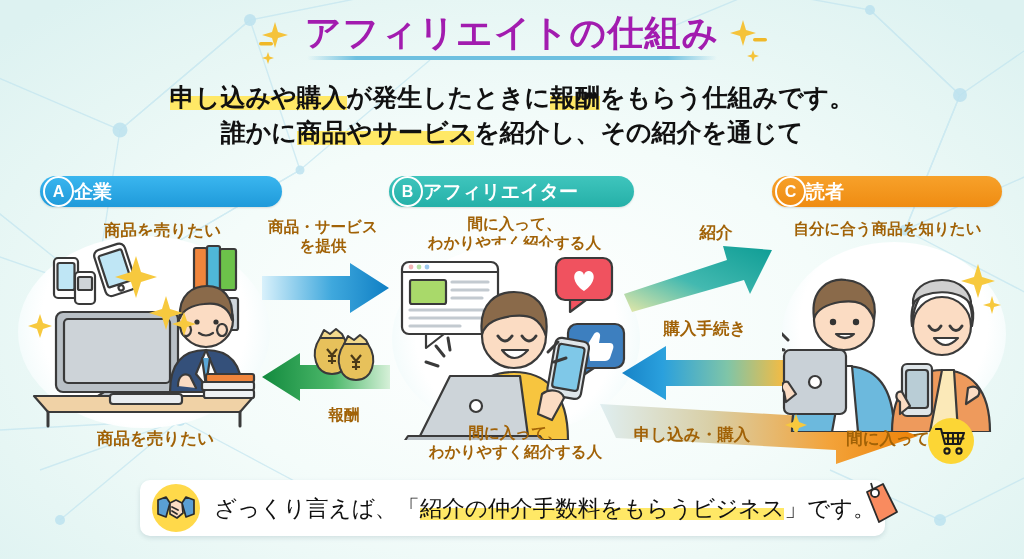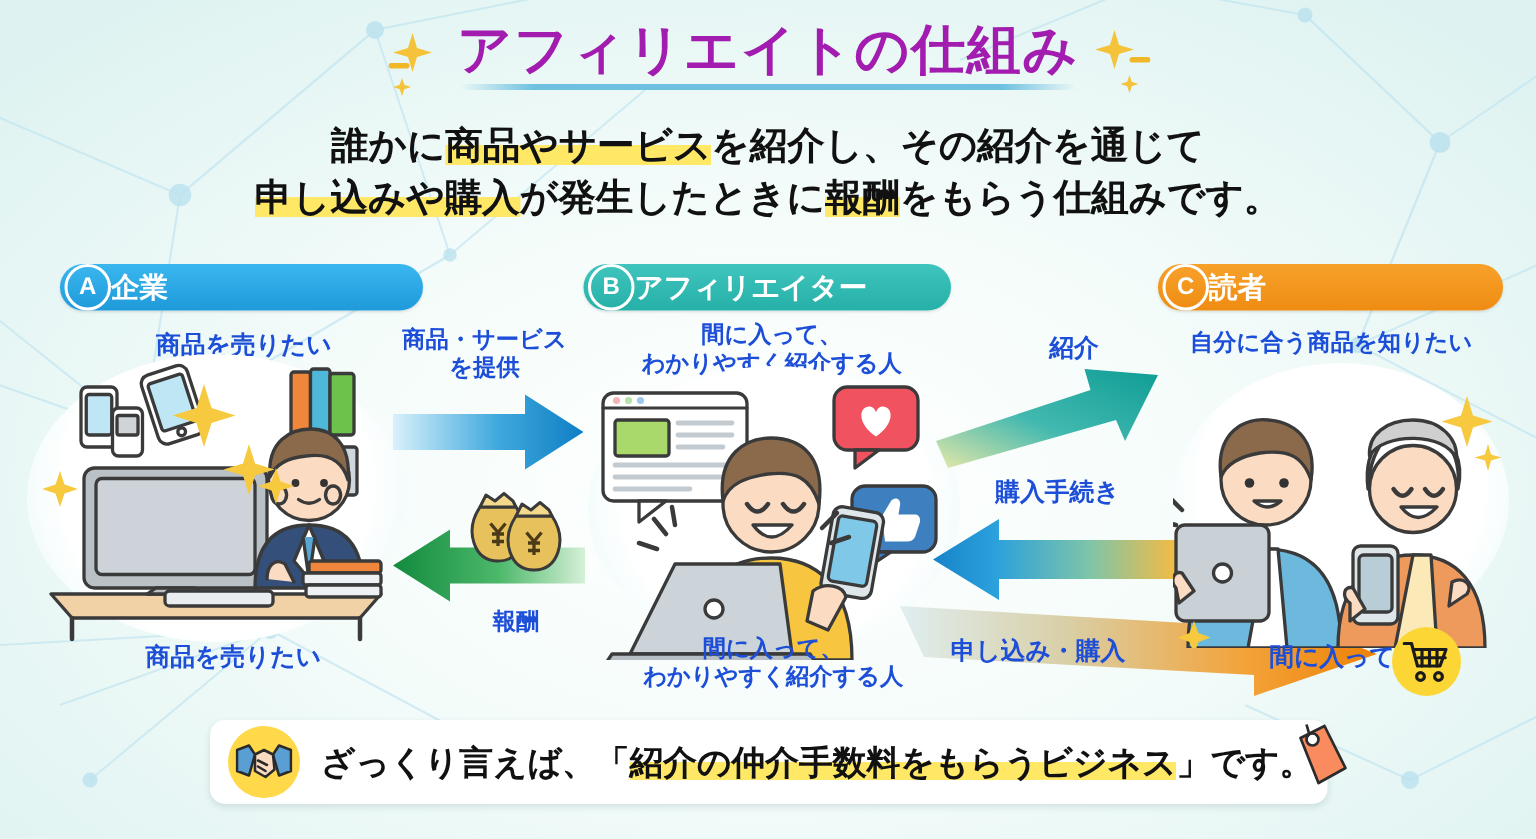--- a/index.html
+++ b/index.html
@@ -56,37 +56,37 @@
     display:flex;align-items:center;justify-content:center;
     font-size:16px;font-weight:bold;color:#fff;
     margin-left:3px;flex:0 0 auto;
   }
   .badge .btxt{flex:1;padding-right:10px;}
   #badge-a{left:40px;top:176px;width:242px;background:linear-gradient(180deg,#3ab6ef 0%,#1f9ada 100%);}
   #badge-b{left:389px;top:176px;width:245px;background:linear-gradient(180deg,#3fc5bd 0%,#25b0a8 100%);}
   #badge-c{left:772px;top:176px;width:230px;background:linear-gradient(180deg,#f7a12a 0%,#ef8c12 100%);}
 
   
-  .cap{position:absolute;font-weight:bold;color:#1d4ed8;line-height:1.22;text-align:center;}
+  .cap{position:absolute;font-weight:bold;color:#a16207;line-height:1.22;text-align:center;}
   .cap.s16{font-size:15.5px;}
   .cap.s17{font-size:16.5px;}
 
   
   .illus{position:absolute;border-radius:50%;
     background:radial-gradient(circle at 50% 45%,#ffffff 0%,#ffffff 62%,#f2fbfb 80%,rgba(236,250,250,0) 100%);}
 
   
   .banner{
     position:absolute;left:140px;top:480px;width:745px;height:56px;
     background:#fff;border-radius:10px;
     box-shadow:0 2px 5px rgba(30,70,90,.14);
     display:flex;align-items:center;
   }
   .banner-text{
-    font-size:22.5px;font-weight:bold;color:#111;white-space:nowrap;
+    font-size:22.5px;font-weight:normal;color:#111;white-space:nowrap;
     margin-left:74px;
   }
   .handshake-badge{
     position:absolute;left:12px;top:4px;width:48px;height:48px;border-radius:50%;
     background:#ffd94a;display:flex;align-items:center;justify-content:center;
   }
   .tag-icon{position:absolute;right:-16px;top:2px;}
 
   .cart-badge{position:absolute;left:928px;top:418px;width:46px;height:46px;border-radius:50%;
     background:#fcd635;display:flex;align-items:center;justify-content:center;}
@@ -140,22 +140,22 @@
       <svg class="spark" style="right:-42px;top:4px;" width="38" height="46" viewBox="0 0 38 46">
         <path d="M14 2 L17 12 L27 15 L17 18 L14 28 L11 18 L1 15 L11 12 Z" fill="#f5c33a"></path>
         <path d="M24 32 L25.5 36.5 L30 38 L25.5 39.5 L24 44 L22.5 39.5 L18 38 L22.5 36.5 Z" fill="#f5c33a"></path>
         <rect x="24" y="20" width="14" height="3.6" rx="1.8" fill="#f0b828"></rect>
       </svg>
       <div class="title-underline"></div>
     </div>
   </div>
 
   <div class="subtitle">
+    <span class="line"><span class="hl">申し込みや購入</span><span>が発生したときに</span><span class="hl">報酬</span><span>をもらう仕組みです。</span></span>
     <span class="line"><span>誰かに</span><span class="hl">商品やサービス</span><span>を紹介し、その紹介を通じて</span></span>
-    <span class="line"><span class="hl">申し込みや購入</span><span>が発生したときに</span><span class="hl">報酬</span><span>をもらう仕組みです。</span></span>
   </div>
 
   <div class="badge" id="badge-a">
     <div class="circ">A</div>
     <div class="btxt">企業</div>
   </div>
   <div class="badge" id="badge-b">
     <div class="circ">B</div>
     <div class="btxt">アフィリエイター</div>
   </div>

